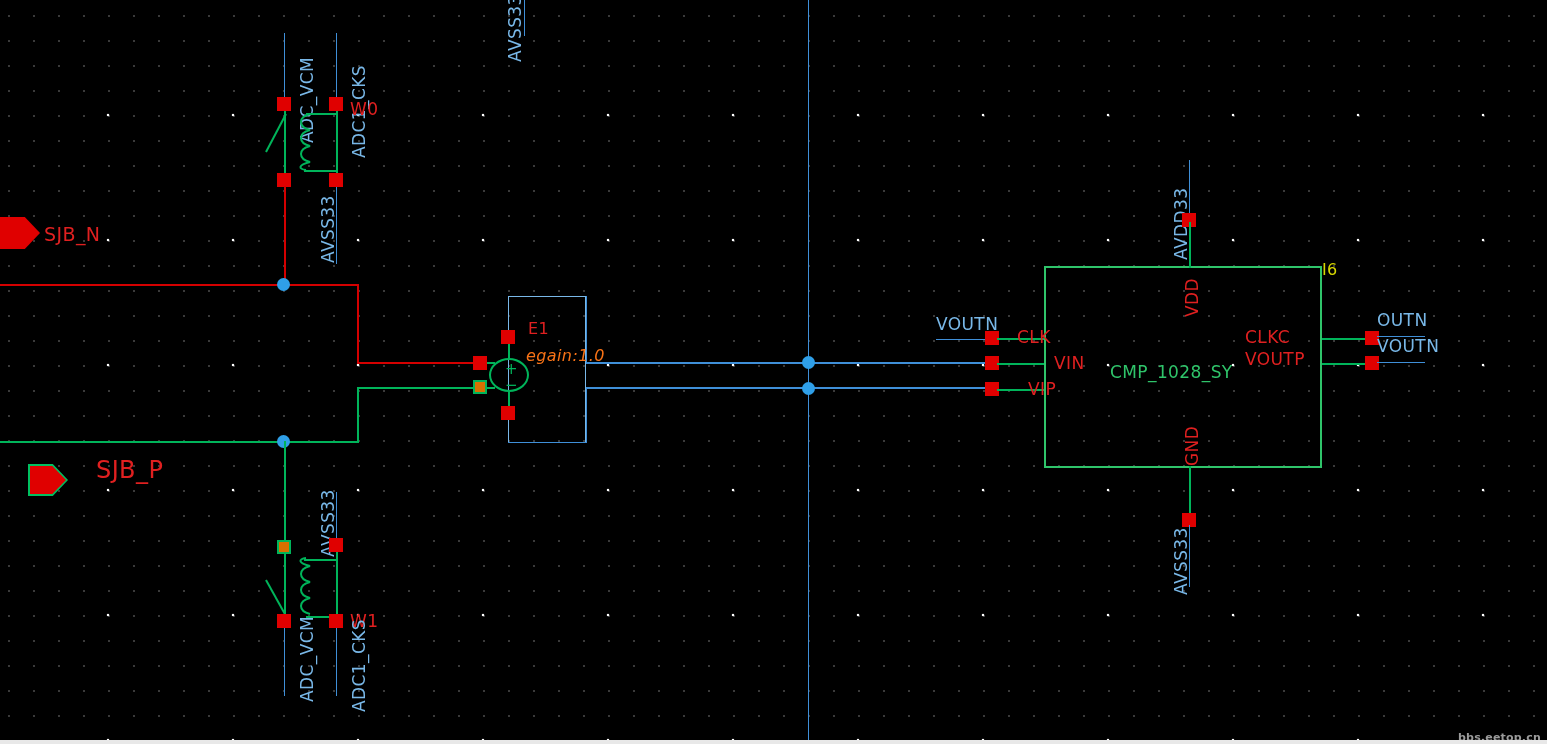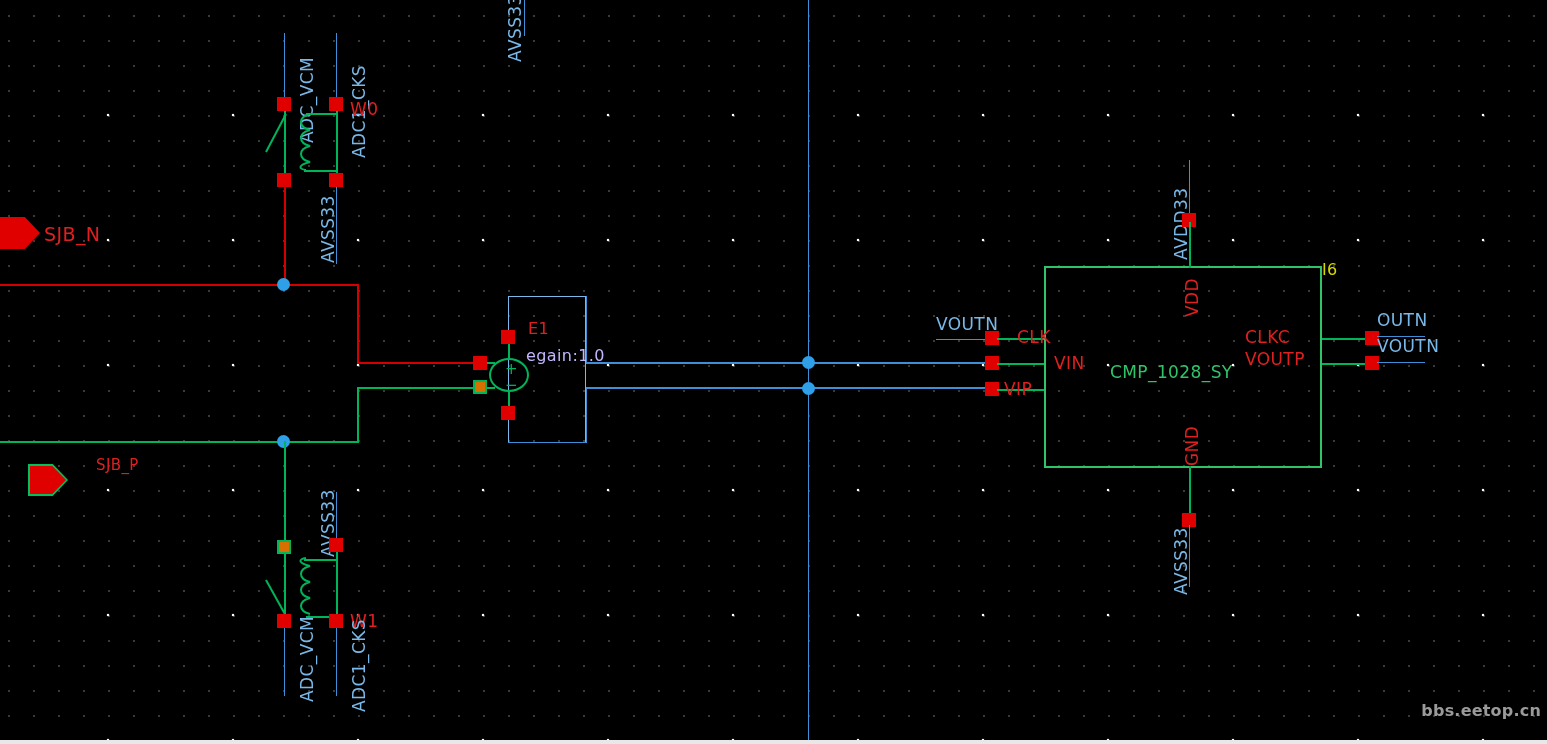--- a/index.html
+++ b/index.html
@@ -66,21 +66,21 @@
     white-space: nowrap;
     font-family: "DejaVu Sans", sans-serif;
     font-size: 17px;
     letter-spacing: .4px;
     line-height: 1;
   }
   .lbl.net   { color: #79b8e8; }
   .lbl.pinnm { color: #e02020; }
   .lbl.inst  { color: #e02020; }
   .lbl.instY { color: #d8d800; }
-  .lbl.param { color: #c4b5fd; }
+  .lbl.param { color: #f97316; font-style: italic; }
   .lbl.comp  { color: #2fc46a; }
   .rot90 { transform-origin: 0 0; transform: rotate(-90deg); }
 
   
   .box-green {
     position: absolute;
     border: 2px solid #2fc46a;
     box-sizing: border-box;
     background: transparent;
   }
@@ -126,24 +126,24 @@
 
   
   .bottom-strip {
     position: absolute;
     left: 0; right: 0; bottom: 0;
     height: 4px;
     background: #e8e8e8;
   }
   .watermark {
     position: absolute;
-    right: 6px; bottom: 24px;
+    right: 6px; bottom: 0;
     color: #9a9a9a;
     font-family: "DejaVu Sans", sans-serif;
-    font-size: 16px;
+    font-size: 11px;
     font-weight: bold;
     letter-spacing: .2px;
   }
 </style>
 </head>
 <body>
 
 <div id="canvas-root">
 
   <div class="grid-dots"></div>
@@ -191,21 +191,21 @@
   <div class="port" style="left:0px; top:217px;"></div>
   <div class="lbl pinnm" style="left:44px; top:225px; font-size:19px;">SJB_N</div>
 
   <div class="wire h w-red" style="left:0px; top:284px; width:358px;"></div>
   <div class="wire v w-red" style="left:357px; top:284px; height:78px;"></div>
   <div class="wire h w-red" style="left:357px; top:362px; width:130px;"></div>
   <div class="dot" style="left:277px; top:278px;"></div>
 
   <div class="port-sel-ring" style="left:28px; top:464px;"></div>
   <div class="port" style="left:30px; top:466px; width:36px; height:28px;"></div>
-  <div class="lbl pinnm" style="left:96px; top:458px; font-size:15px;">SJB_P</div>
+  <div class="lbl pinnm" style="left:96px; top:458px; font-size:24px;">SJB_P</div>
 
   <div class="wire h w-grn" style="left:0px; top:441px; width:358px;"></div>
   <div class="wire v w-grn" style="left:357px; top:387px; height:56px;"></div>
   <div class="wire h w-grn" style="left:357px; top:387px; width:125px;"></div>
   <div class="dot" style="left:277px; top:435px;"></div>
 
   <div class="wire v w-grn" style="left:284px; top:441px; height:108px;"></div>
 
   <div class="wire v w-blu w-thin" style="left:336px; top:492px; height:56px;"></div>
   <div class="lbl net rot90" style="left:320px; top:557px;">AVSS33</div>
@@ -279,21 +279,21 @@
   <div class="wire h w-grn" style="left:997px; top:363px; width:48px;"></div>
   <div class="wire h w-grn" style="left:997px; top:389px; width:48px;"></div>
 
   <div class="box-green" style="left:1044px; top:266px; width:278px; height:202px;"></div>
 
   <div class="lbl instY" style="left:1322px; top:262px; font-size:16px;">I6</div>
   <div class="lbl comp" style="left:1110px; top:364px; font-size:17px;">CMP_1028_SY</div>
 
   <div class="lbl pinnm" style="left:1017px; top:329px;">CLK</div>
   <div class="lbl pinnm" style="left:1054px; top:355px;">VIN</div>
-  <div class="lbl pinnm" style="left:1004px; top:381px;text-align:center;">VIP</div>
+  <div class="lbl pinnm" style="left:1028px; top:381px;text-align:center;">VIP</div>
 
   <div class="lbl pinnm" style="left:1245px; top:329px;">CLKC</div>
   <div class="lbl pinnm" style="left:1245px; top:351px;">VOUTP</div>
 
   <div class="lbl pinnm rot90" style="left:1184px; top:317px;">VDD</div>
   <div class="lbl pinnm rot90" style="left:1184px; top:466px;">GND</div>
 
   <div class="wire v w-blu w-thin" style="left:1189px; top:160px; height:60px;"></div>
   <div class="lbl net rot90" style="left:1173px; top:260px;">AVDD33</div>
   <div class="pin" style="left:1182px; top:213px;"></div>

